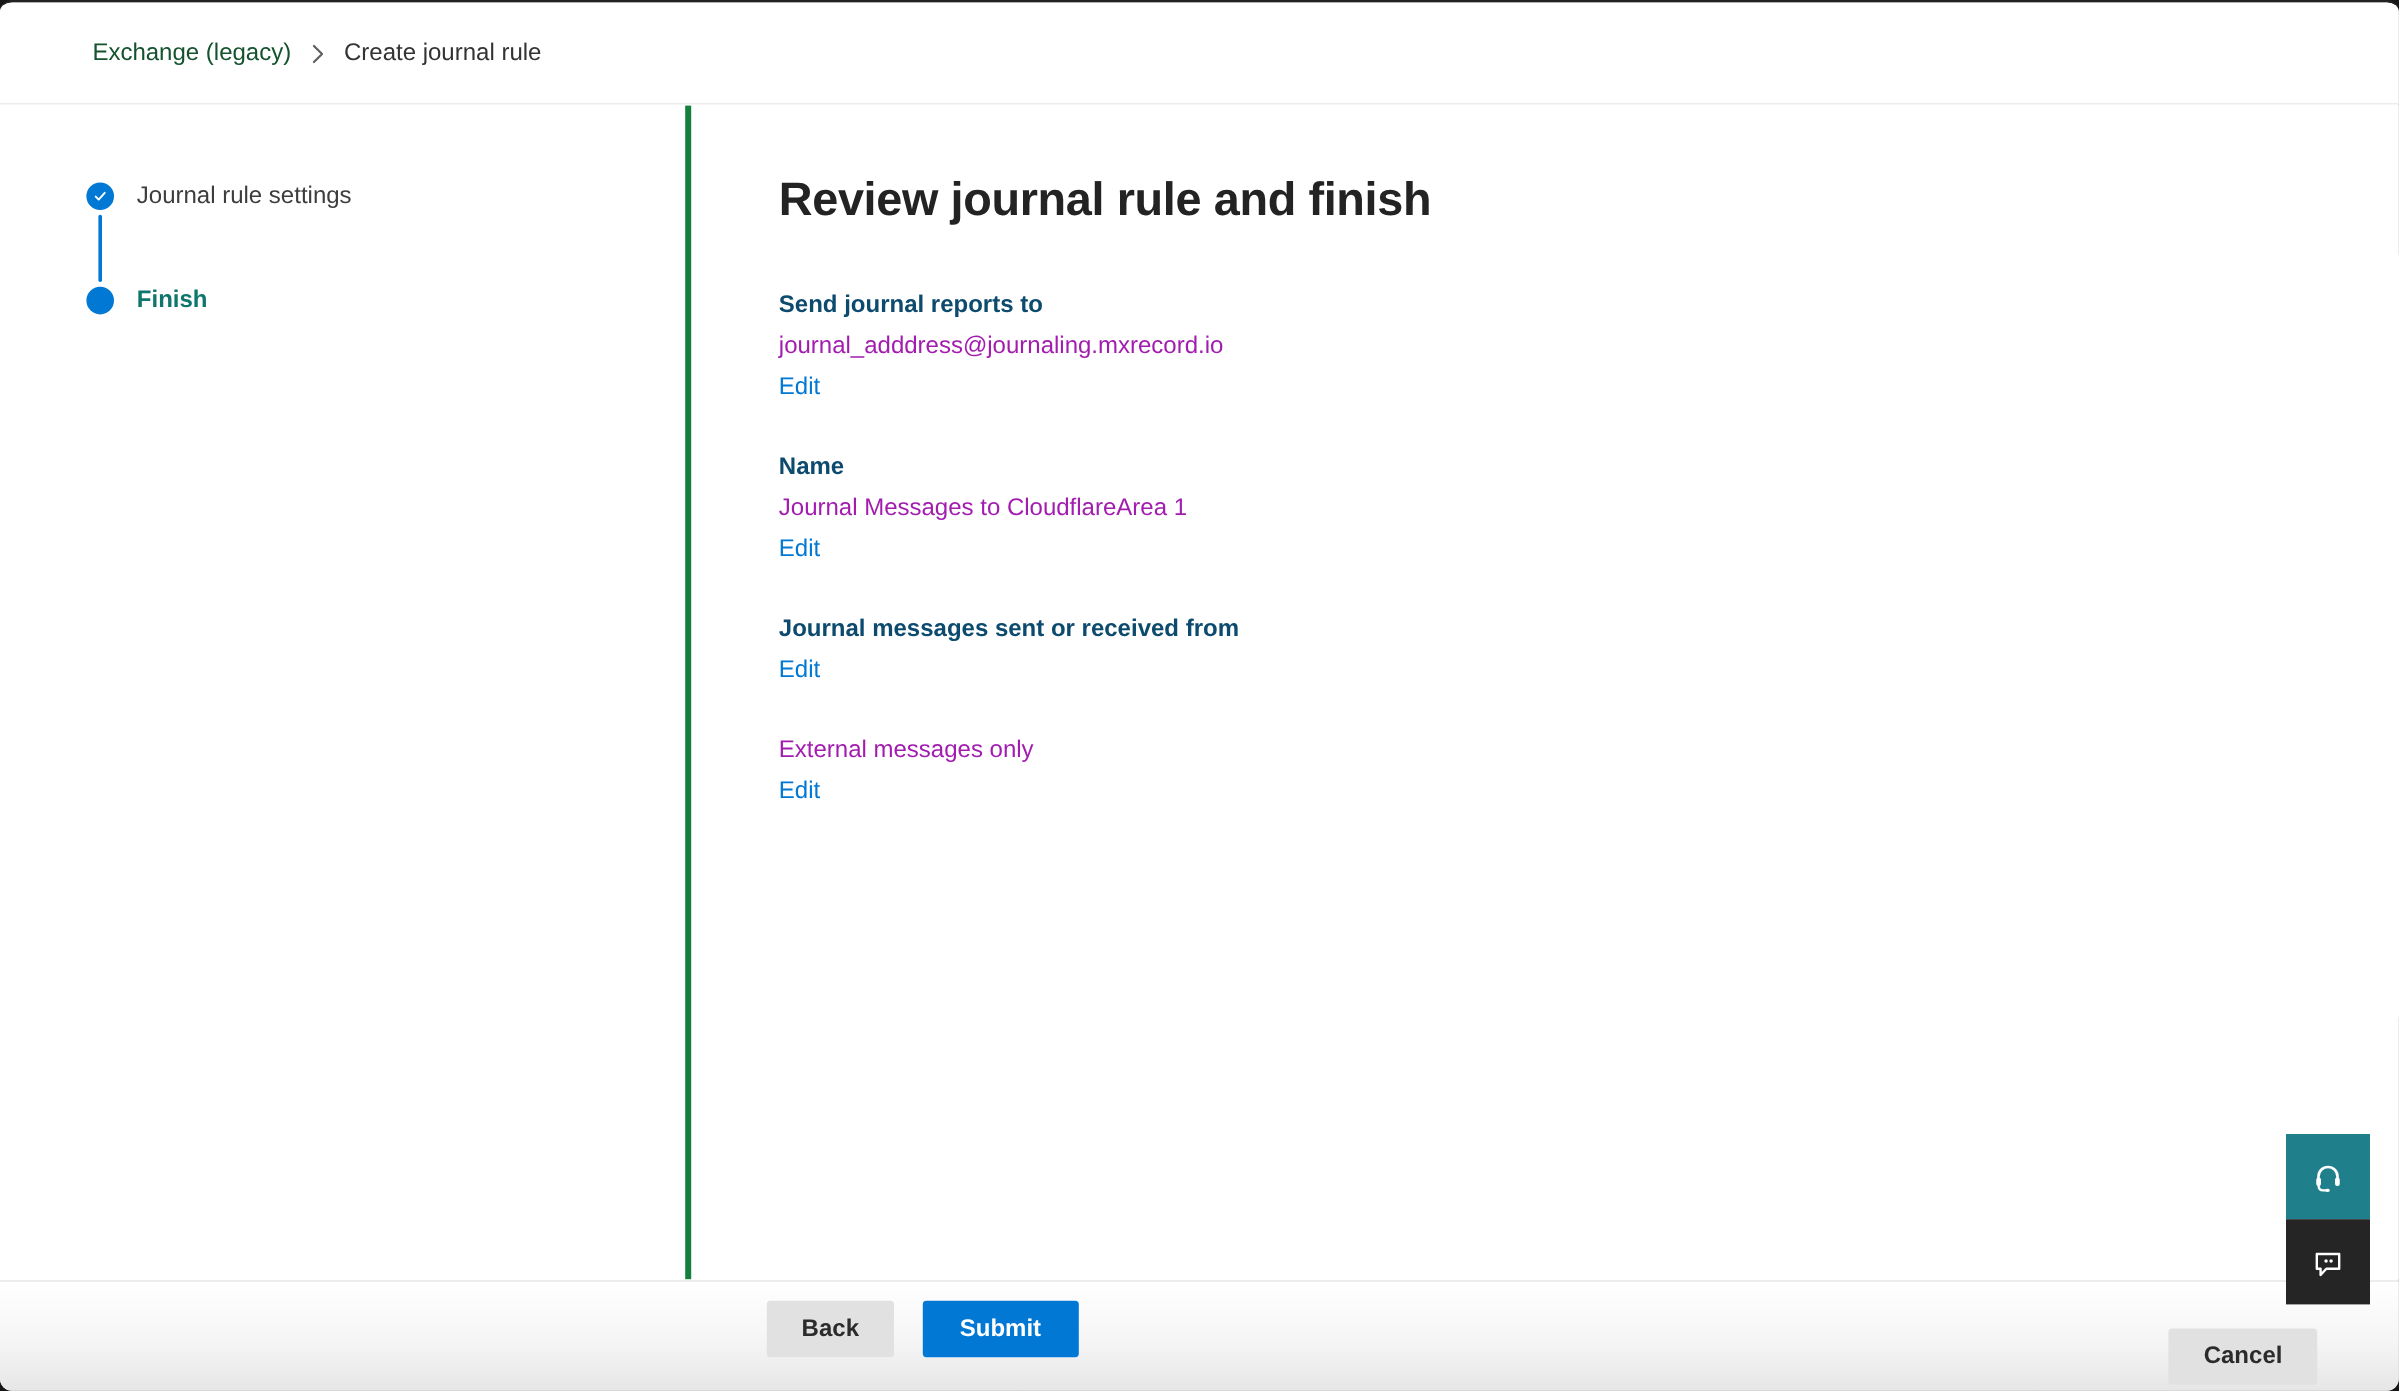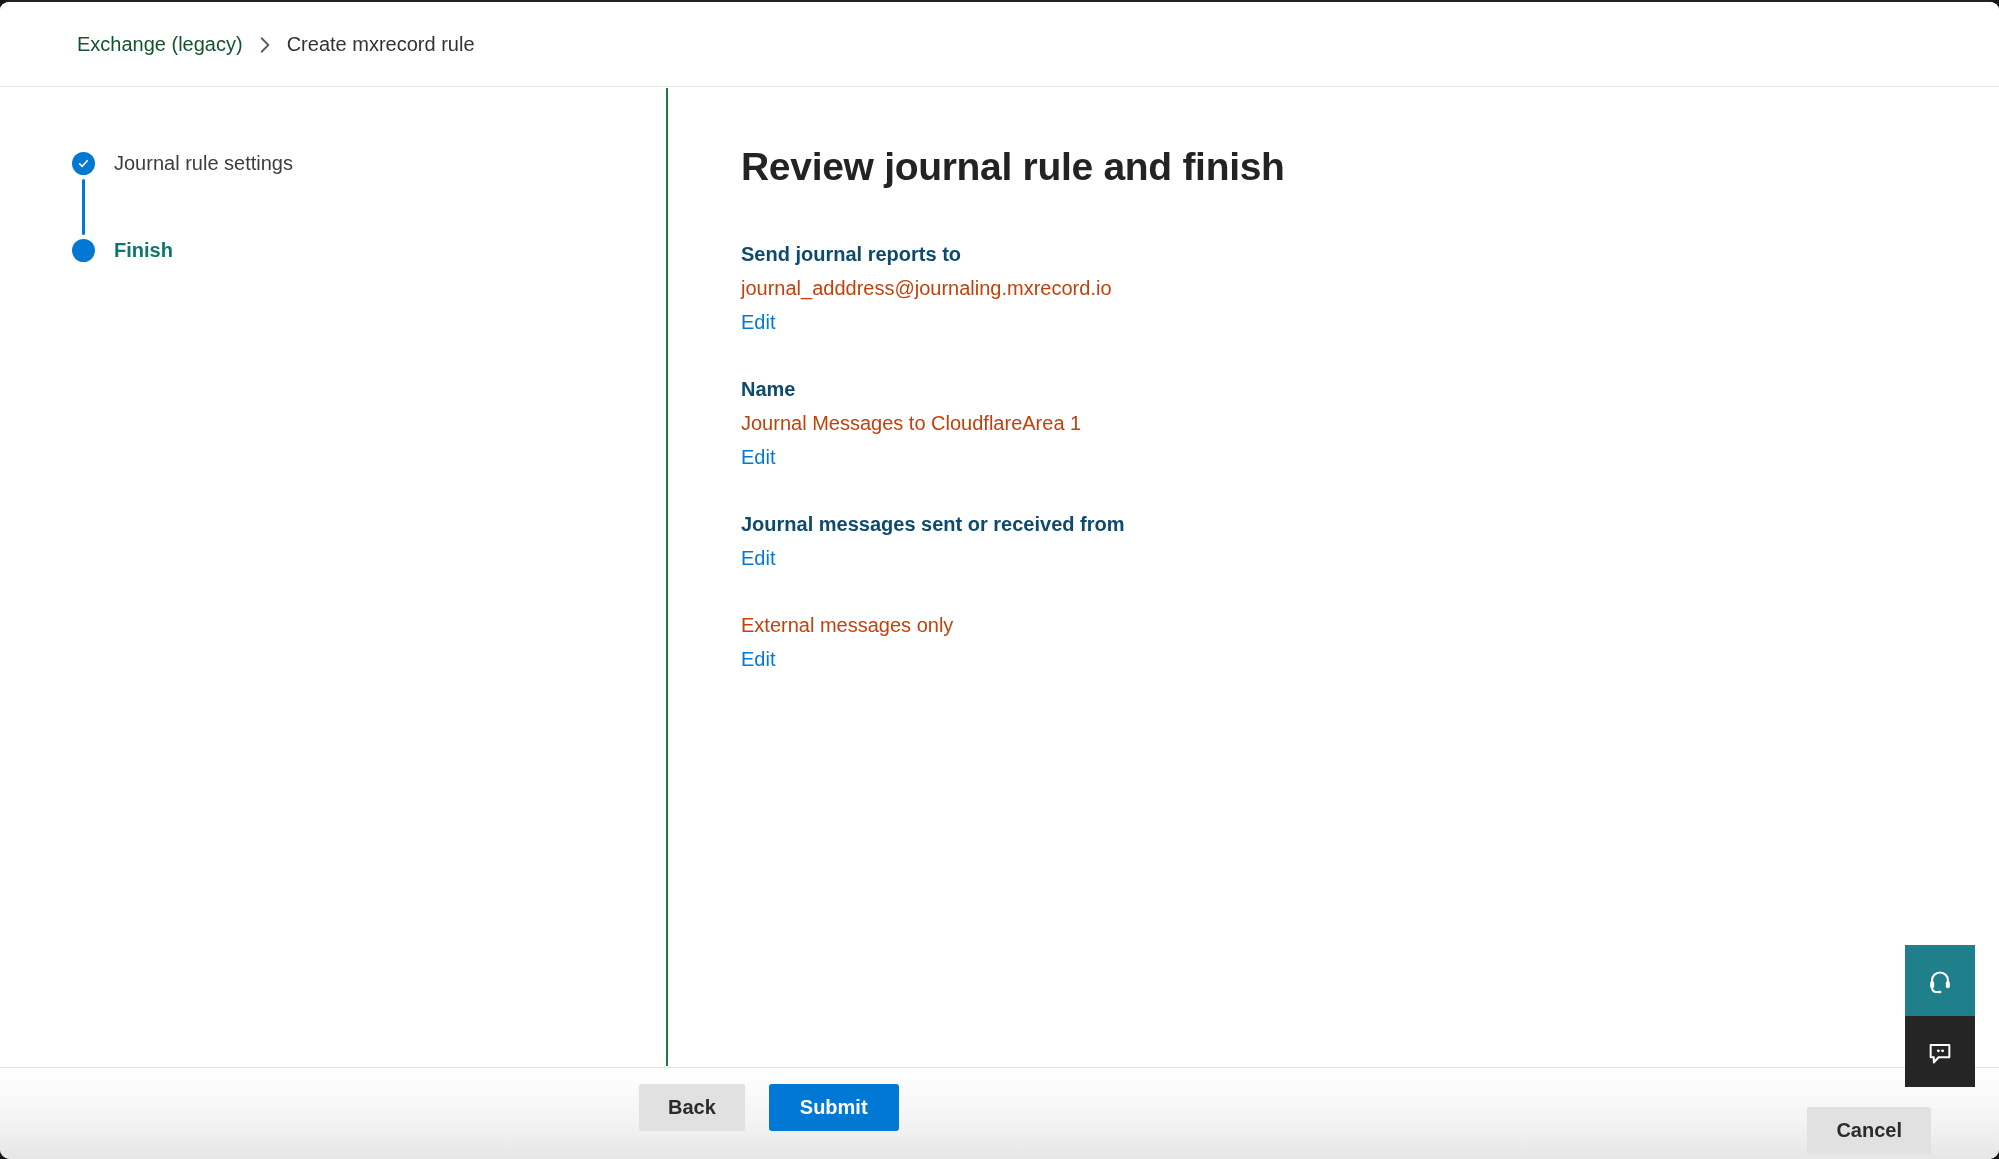--- a/index.html
+++ b/index.html
@@ -27,22 +27,22 @@
   .crumb-sep { margin: 2px 16px 0 16px; display: flex; align-items: center; }
   .crumb-current { color: #333333; }
 
   
   .body-row {
     position: absolute; top: 86px; bottom: 93px; left: 0; right: 0;
     display: flex;
     background: #ffffff;
   }
   .sidebar {
-    width: 668px; flex: none;
-    border-right: 2px solid #15803d;
+    width: 576px; flex: none;
+    border-right: 5px solid #15803d;
     padding: 64px 0 0 72px;
   }
   .step { display: flex; align-items: center; cursor: pointer; }
   .step-dot {
     width: 23px; height: 23px; border-radius: 50%;
     background: var(--accent, #0078d4);
     flex: none;
     display: flex; align-items: center; justify-content: center;
   }
   .step-label { margin-left: 19px; font-size: 20px; color: #3d3d3d; }
@@ -54,21 +54,21 @@
   }
 
   .content { flex: 1; padding: 57px 45px 0 73px; overflow: hidden; }
   .page-title {
     font-size: 39px; font-weight: 700; color: #232323;
     letter-spacing: -0.3px;
     margin: 0 0 52px 0;
   }
   .review-section { margin-bottom: 41px; }
   .section-label { font-size: 20px; font-weight: 700; color: #0c4a6e; line-height: 26px; margin-bottom: 8px; }
-  .section-value { font-size: 20px; color: #c2410c; line-height: 26px; margin-bottom: 8px; }
+  .section-value { font-size: 20px; color: #a21caf; line-height: 26px; margin-bottom: 8px; }
   .edit-link {
     font-size: 20px; line-height: 26px;
     color: var(--link, #0078d4);
     text-decoration: none; cursor: pointer; display: inline-block;
   }
 
   
   .footer {
     position: absolute; left: 0; right: 0; bottom: 0; height: 92px;
     border-top: 1px solid #e2e2e2;
@@ -109,21 +109,21 @@
 <div class="app">
 
   <header class="topbar">
     <nav class="breadcrumb">
       <a class="crumb-link">Exchange (legacy)</a>
       <span class="crumb-sep">
         <svg width="12" height="18" viewBox="0 0 10 16">
           <path d="M2 2 L8 8 L2 14" fill="none" stroke="#5f5f5f" stroke-width="1.6" stroke-linecap="round" stroke-linejoin="round"></path>
         </svg>
       </span>
-      <span class="crumb-current">Create mxrecord rule</span>
+      <span class="crumb-current">Create journal rule</span>
     </nav>
   </header>
 
   <div class="body-row">
 
     <aside class="sidebar">
       <div class="step">
         <span class="step-dot">
           <svg width="15" height="15" viewBox="0 0 24 24">
             <path d="M6 12.6 L10 16.5 L18 7.5" fill="none" stroke="#ffffff" stroke-width="2.6" stroke-linecap="round" stroke-linejoin="round"></path>

